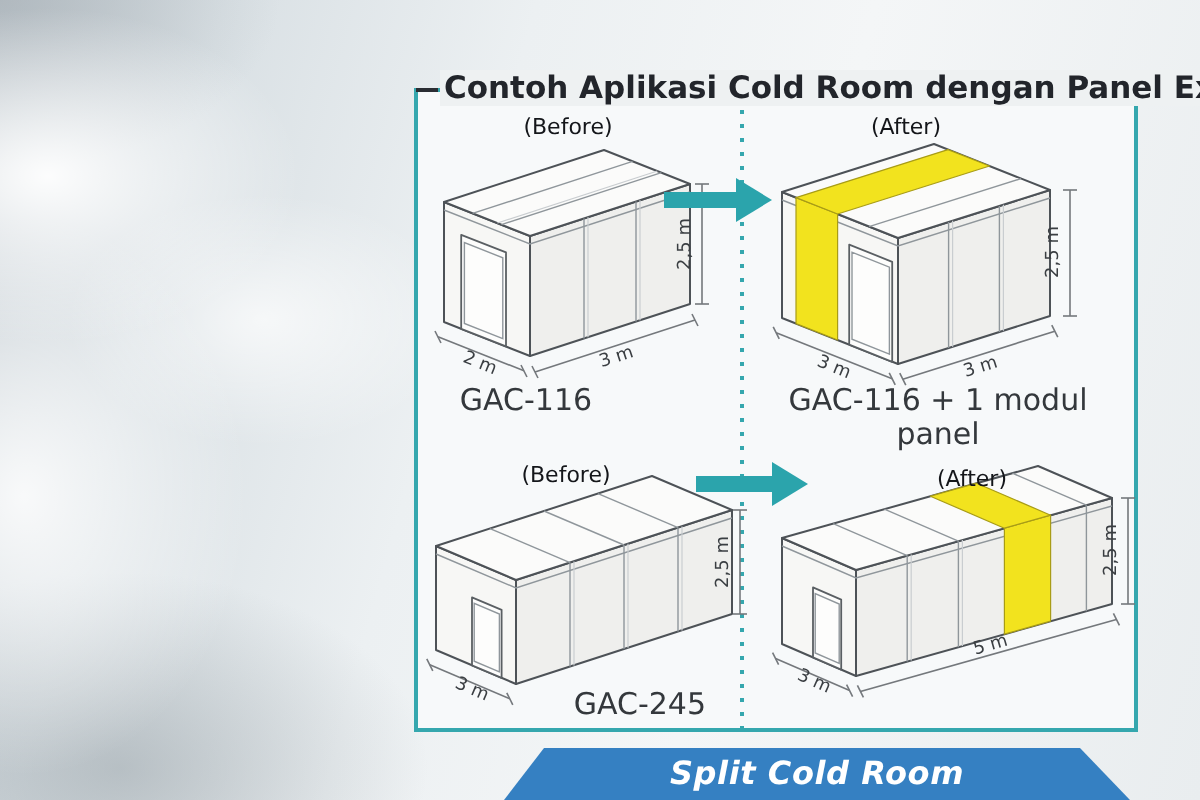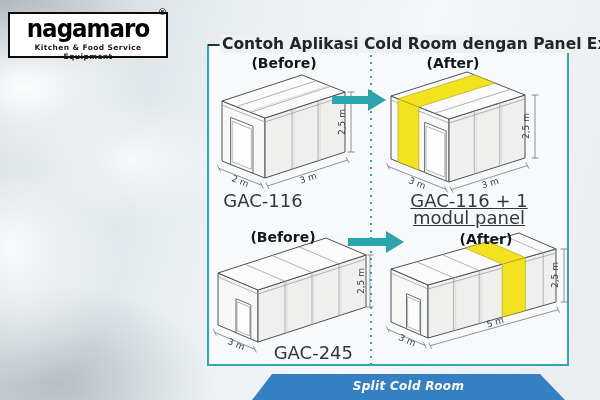--- a/index.html
+++ b/index.html
@@ -28,26 +28,26 @@
   .frame-title .txt{background:#eef1f2;padding:0 2px;}
   .title-dash{display:inline-block;width:11px;height:2px;background:#2a2d33;vertical-align:middle;margin:0 1px;}
   .dotted-line{position:absolute;left:370px;top:55px;width:2px;height:309px;z-index:1;
                background:repeating-linear-gradient(180deg,#35a7ae 0 2px,rgba(0,0,0,0) 2px 7px);}
   
   .diagram{position:absolute;z-index:2;}
   .d1{left:208px;top:56px;width:152px;height:154px;}
   .d2{left:383px;top:56px;width:172px;height:154px;}
   .d3{left:208px;top:230px;width:166px;height:134px;}
   .d4{left:383px;top:230px;width:190px;height:134px;}
-  .stage-label{position:absolute;top:0;left:0;width:100%;text-align:center;font-size:14px;font-weight:700;
+  .stage-label{position:absolute;top:0;left:0;width:100%;text-align:center;font-size:11px;font-weight:400;
                color:#14161a;z-index:3;line-height:15px;}
-  .model-label{position:absolute;left:0;width:100%;text-align:center;font-size:18px;font-weight:500;
+  .model-label{position:absolute;left:0;width:100%;text-align:center;font-size:15px;font-weight:500;
                color:#34383c;z-index:3;line-height:17px;}
   .d1 .model-label{top:136px;width:110px;}
-  .d2 .model-label{top:136px;text-decoration:underline;}
+  .d2 .model-label{top:136px;}
   .d3 .model-label{top:114px;width:145px;text-align:right;}
   .d4 .model-label{top:114px;width:170px;}
   .d2 .stage-label{width:140px;}
   .d3 .stage-label{width:150px;}
   .d4 .stage-label{left:40px;width:126px;top:2px;}
   .box-svg{position:absolute;left:0;top:0;}
   .face{fill:#fbfbfa;stroke:#4d5257;stroke-width:1;stroke-linejoin:round;}
   .face-left{fill:#f7f7f5;}
   .face-right{fill:#efefed;}
   .seam{stroke:#8f969b;stroke-width:.7;fill:none;}
@@ -56,33 +56,28 @@
   .door-inner{fill:none;stroke:#8f969b;stroke-width:.7;}
   .panel-yellow{fill:#f2e31e;stroke:#a89c17;stroke-width:.6;stroke-linejoin:round;}
   .dim{stroke:#74787c;stroke-width:.8;fill:none;}
   .dim-text{fill:#3a3e42;font-size:9px;font-family:"DejaVu Sans","Liberation Sans",sans-serif;}
   .arrow{position:absolute;z-index:6;}
   .a1{left:332px;top:88px;}
   .a2{left:348px;top:231px;}
   
   .banner{position:absolute;left:252px;top:374px;width:313px;height:26px;background:#3580c2;z-index:4;
           clip-path:polygon(20px 0,288px 0,313px 100%,0 100%);text-align:center;}
-  .banner-label{color:#fff;font-size:12px;font-weight:700;font-style:italic;line-height:25px;letter-spacing:.3px;}
+  .banner-label{color:#fff;font-size:16px;font-weight:700;font-style:italic;line-height:25px;letter-spacing:.3px;}
 </style>
 </head>
 <body>
 
 <div class="stage">
   <div class="bg-texture"></div>
 
-  <div class="logo-box">
-    <div class="logo-name">nagamaro</div>
-    <div class="logo-reg">®</div>
-    <div class="logo-tagline">Kitchen &amp; Food Service Equipment</div>
-  </div>
 
   <div class="frame"></div>
   <div class="frame-title">
     <span class="title-dash"></span><span class="txt">Contoh Aplikasi Cold Room dengan Panel Extension</span>
   </div>
   <div class="dotted-line"></div>
 
   <div class="diagram d1">
     <div class="stage-label">(Before)</div>
     <svg class="box-svg" width="152" height="154" viewBox="0 0 152 154">

